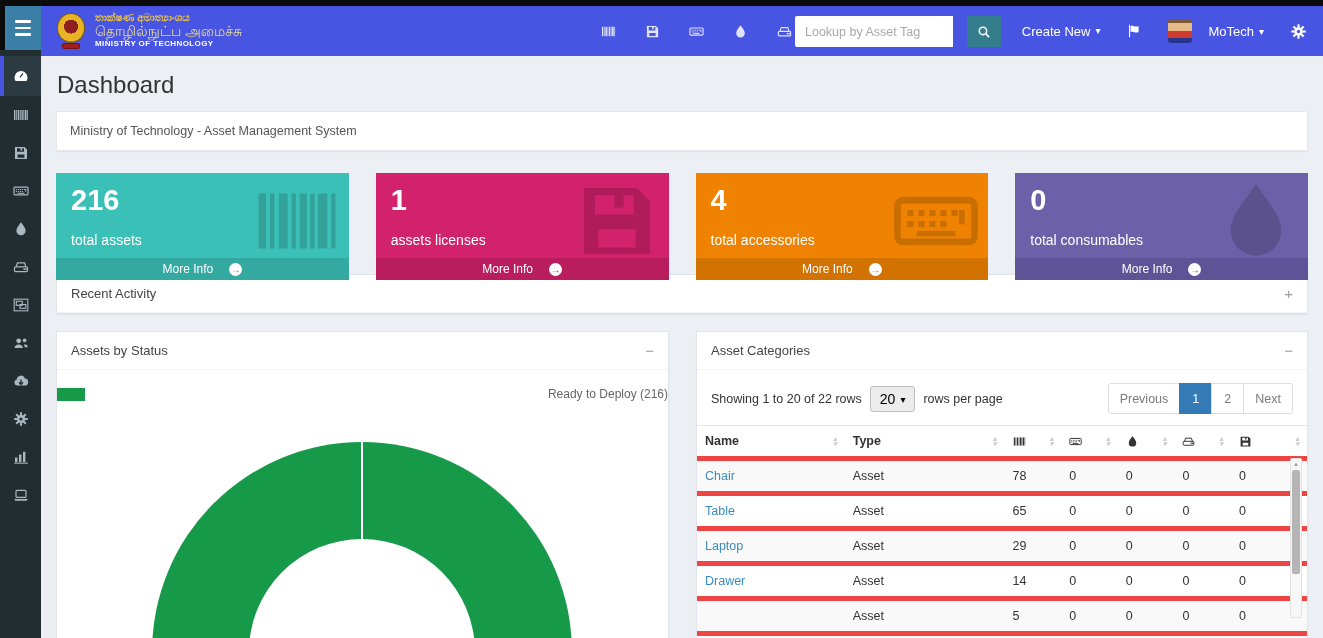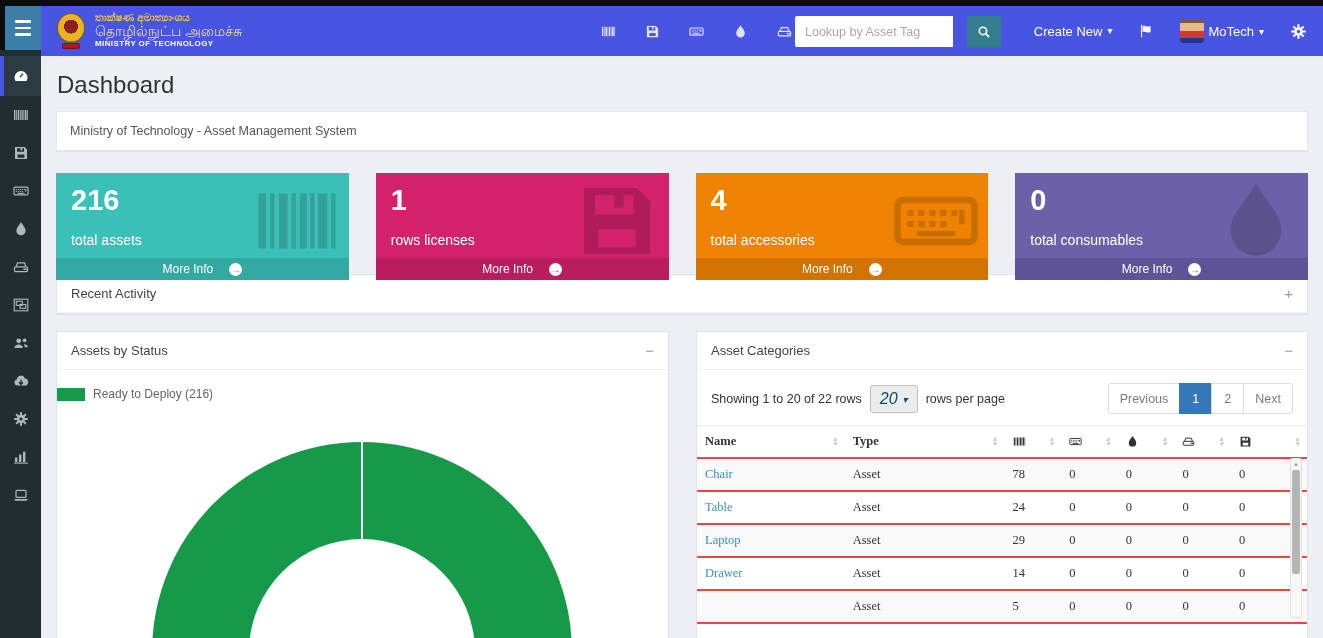--- a/index.html
+++ b/index.html
@@ -49,21 +49,21 @@
     font-family:"Liberation Sans",sans-serif; color:#333; outline:none; border-radius:2px 0 0 2px; }
   .nav-search input::placeholder { color:#a9a9a9; }
   .search-btn { width:34px; height:31px; margin-left:14px; background:#347d8c; border:none; color:#fff;
     border-radius:2px; cursor:pointer; display:flex; align-items:center; justify-content:center; }
   .search-btn .ic { width:14px; height:14px; }
 
   .nav-right { position:absolute; right:16px; top:0; height:50px; display:flex; align-items:center; gap:26px; font-size:13px; }
   .caret::after { content:"\25BE"; font-size:10px; margin-left:5px; position:relative; top:-1px; }
   .nav-link { cursor:pointer; color:#fff; display:flex; align-items:center; }
   .flag-btn .ic { width:16px; height:16px; }
-  .user-chip { display:flex; align-items:center; gap:4px; cursor:pointer; }
+  .user-chip { display:flex; align-items:center; gap:16px; cursor:pointer; }
   .avatar { width:24px; height:24px; border-radius:3px; position:relative; overflow:hidden;
     background:linear-gradient(180deg,#7f5a3a 0 18%, #e8b98a 18% 52%, #cf3b2e 52% 78%, #27348b 78% 100%); }
   .cogs-btn .ic { width:17px; height:17px; }
 
   
   .content { position:absolute; left:41px; top:56px; width:1282px; height:582px; padding:0 15px; }
   h1.page-title { font-size:24px; font-weight:normal; color:#333; margin:15px 0 12px 1px; }
   .notice { background:#fff; border:1px solid #e4e7eb; box-shadow:0 1px 1px rgba(0,0,0,.05);
     height:40px; display:flex; align-items:center; padding:0 13px; font-size:12.5px; color:#555; }
 
@@ -90,43 +90,43 @@
     padding:0 14px; border-bottom:1px solid #f0f2f4; }
   .panel-title { font-size:13px; color:#444; }
   .panel-toggle { color:#97a0ab; font-size:15px; cursor:pointer; line-height:1; }
   .panel-recent { margin-top:18px; }
 
   .columns { display:flex; gap:27px; margin-top:17px; align-items:flex-start; }
 
   
   .panel-status { width:613px; height:560px; }
   .status-body { position:relative; height:520px; overflow:hidden; }
-  .legend { display:flex; align-items:center; justify-content:flex-start; gap:8px; margin-top:17px; }
+  .legend { display:flex; align-items:center; justify-content:space-between; gap:8px; margin-top:17px; }
   .legend-swatch { width:28px; height:13px; background:#169a49; }
   .legend-label { font-size:12px; color:#666; }
   .donut { position:absolute; left:95px; top:72px; width:420px; height:420px; border-radius:50%; background:#169a49; }
   .donut-hole { position:absolute; left:97px; top:97px; width:226px; height:226px; border-radius:50%; background:#fff; }
   .donut-divider { position:absolute; left:209px; top:0; width:2px; height:98px; background:#fff; }
 
   
   .panel-cats { flex:1; min-height:560px; }
   .cats-toolbar { display:flex; align-items:center; padding:13px 14px 11px; font-size:12.5px; color:#333; }
   .page-size-btn { margin:0 8px; background:#ececec; border:1px solid #bfbfbf; border-radius:3px;
-    padding:4px 9px; font-size:16px; color:#0c4a6e; cursor:pointer; font-family:"Liberation Sans",sans-serif;font-style:italic; }
+    padding:4px 9px; font-size:14px; color:#000000; cursor:pointer; font-family:"Liberation Sans",sans-serif; }
   .pagination { margin-left:auto; display:inline-flex; }
   .page-btn { min-width:33px; height:31px; padding:0 11px; display:flex; align-items:center; justify-content:center;
     border:1px solid #ddd; background:#fff; color:#7a7a7a; font-size:12.5px; cursor:pointer; margin-left:-1px; }
   .page-btn.first { border-radius:3px 0 0 3px; margin-left:0; }
   .page-btn.last { border-radius:0 3px 3px 0; }
   .page-btn.active { background:#337ab7; border-color:#337ab7; color:#fff; }
 
   table.cats { width:100%; border-collapse:collapse; font-size:12.5px; table-layout:fixed; }
   table.cats col.c-name { width:146px; } table.cats col.c-type { width:158px; }
   table.cats col.c-n { width:56px; } table.cats col.c-n.lastn { width:75px; }
-  th,td { text-align:left; padding:8px 8px; border-bottom:2px solid #ef4444;font-family:Liberation Serif, serif; }
+  th,td { text-align:left; padding:8px 8px; border-bottom:5px solid #ef4444; }
   thead th { border-top:1px solid #e8e8e8; color:#333; font-weight:bold; }
   .th-in { display:flex; align-items:center; justify-content:space-between; }
   .th-in .ic { width:13px; height:13px; color:#333; --hole:#fff; }
   .sort { display:inline-flex; flex-direction:column; color:#c9c9c9; font-size:7px; line-height:5px; cursor:pointer; }
   tbody tr:nth-child(odd) td { background:#f9f9f9; }
   td a { color:#3c8dbc; text-decoration:none; cursor:pointer; }
 
   .table-wrap { position:relative; }
   .tscroll { position:absolute; right:5px; top:33px; width:12px; height:160px; background:#f7f7f7;
     border:1px solid #e3e3e3; border-radius:2px; }
@@ -378,21 +378,21 @@
             </svg></span>
       </div>
       <div class="ibox-footer">
         <span>More Info</span>
         <span class="mi-arrow"></span>
       </div>
     </div>
     <div class="ibox box-pink">
       <div class="ibox-body">
         <div class="ibox-num">1</div>
-        <div class="ibox-label">rows licenses</div>
+        <div class="ibox-label">assets licenses</div>
         <span class="ibox-wm"><svg class="ic">
               <use href="#i-floppy"></use>
             </svg></span>
       </div>
       <div class="ibox-footer">
         <span>More Info</span>
         <span class="mi-arrow"></span>
       </div>
     </div>
     <div class="ibox box-orange">
@@ -561,21 +561,21 @@
               <td>Asset</td>
               <td>78</td>
               <td>0</td>
               <td>0</td>
               <td>0</td>
               <td>0</td>
             </tr>
             <tr>
               <td><a>Table</a></td>
               <td>Asset</td>
-              <td>24</td>
+              <td>65</td>
               <td>0</td>
               <td>0</td>
               <td>0</td>
               <td>0</td>
             </tr>
             <tr>
               <td><a>Laptop</a></td>
               <td>Asset</td>
               <td>29</td>
               <td>0</td>

